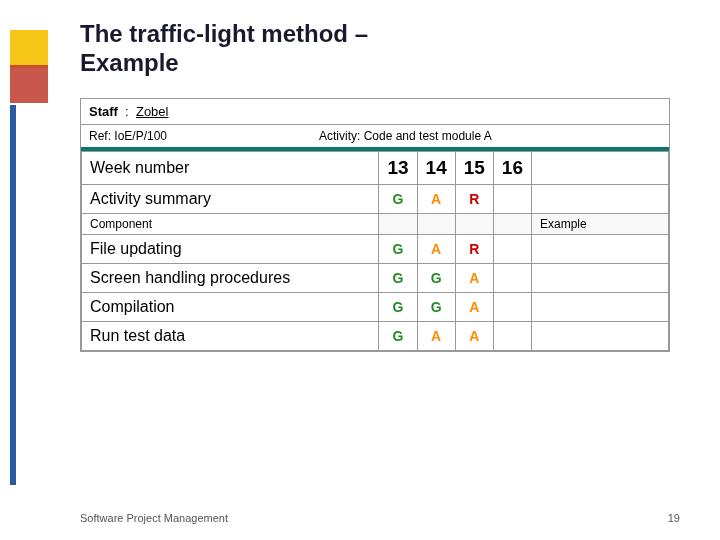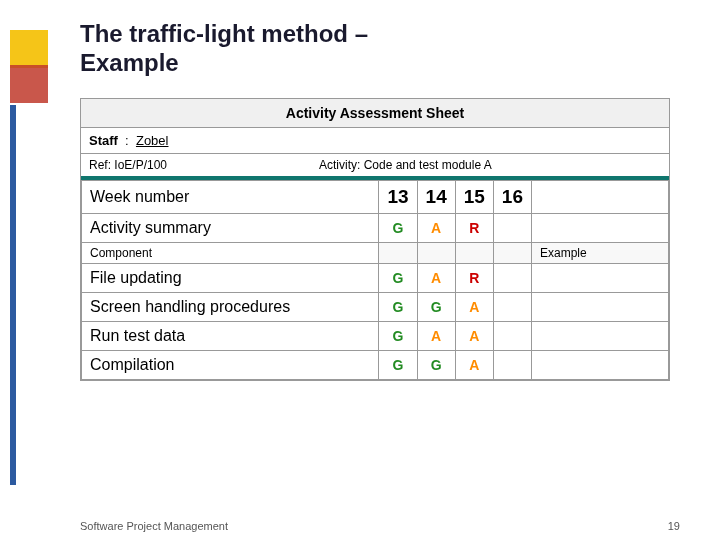--- a/index.html
+++ b/index.html
@@ -166,21 +166,21 @@
     
     .val-g { color: #228B22; }
     
     .val-a { color: #FF8C00; }
     
     .val-r { color: #CC0000; }
 
     
     .footer {
       position: absolute;
-      bottom: 8px;
+      bottom: 16px;
       left: 60px;
       right: 20px;
       display: flex;
       justify-content: space-between;
       font-size: 11px;
       color: #555;
     }
 
     .footer-left {
       padding-left: 20px;
@@ -201,23 +201,20 @@
 
 <div class="main-content">
 
   <div class="page-title">
     <span>The traffic-light method –</span><br>
     <span>Example</span>
   </div>
 
   <div class="table-container">
 
-    <div class="sheet-header">
-      <span>Activity Assessment Sheet</span>
-    </div>
 
     <div class="staff-row">
       <strong>Staff</strong>
       &nbsp;:&nbsp;
       <span style="text-decoration:underline;">Zobel</span>
     </div>
 
     <div class="ref-row">
       <div class="ref-left">Ref: IoE/P/100</div>
       <div class="ref-right">Activity: Code and test module A</div>
@@ -263,31 +260,31 @@
       </tr>
       <tr>
         <td class="label-cell large">Screen handling procedures</td>
         <td class="value-cell val-g">G</td>
         <td class="value-cell val-g">G</td>
         <td class="value-cell val-a">A</td>
         <td class="value-cell"></td>
         <td class="comments-cell"></td>
       </tr>
       <tr>
+        <td class="label-cell large">Compilation</td>
+        <td class="value-cell val-g">G</td>
+        <td class="value-cell val-g">G</td>
+        <td class="value-cell val-a">A</td>
+        <td class="value-cell"></td>
+        <td class="comments-cell"></td>
+      </tr>
+      <tr>
         <td class="label-cell large">Run test data</td>
         <td class="value-cell val-g">G</td>
         <td class="value-cell val-a">A</td>
-        <td class="value-cell val-a">A</td>
-        <td class="value-cell"></td>
-        <td class="comments-cell"></td>
-      </tr>
-      <tr>
-        <td class="label-cell large">Compilation</td>
-        <td class="value-cell val-g">G</td>
-        <td class="value-cell val-g">G</td>
         <td class="value-cell val-a">A</td>
         <td class="value-cell"></td>
         <td class="comments-cell"></td>
       </tr>
     </tbody>
       </table>
 
   </div>
 
 </div>

